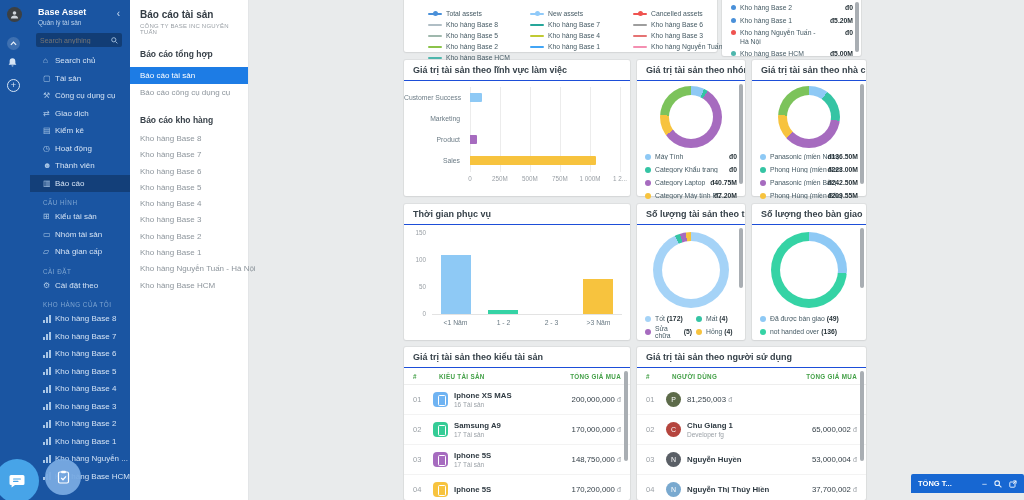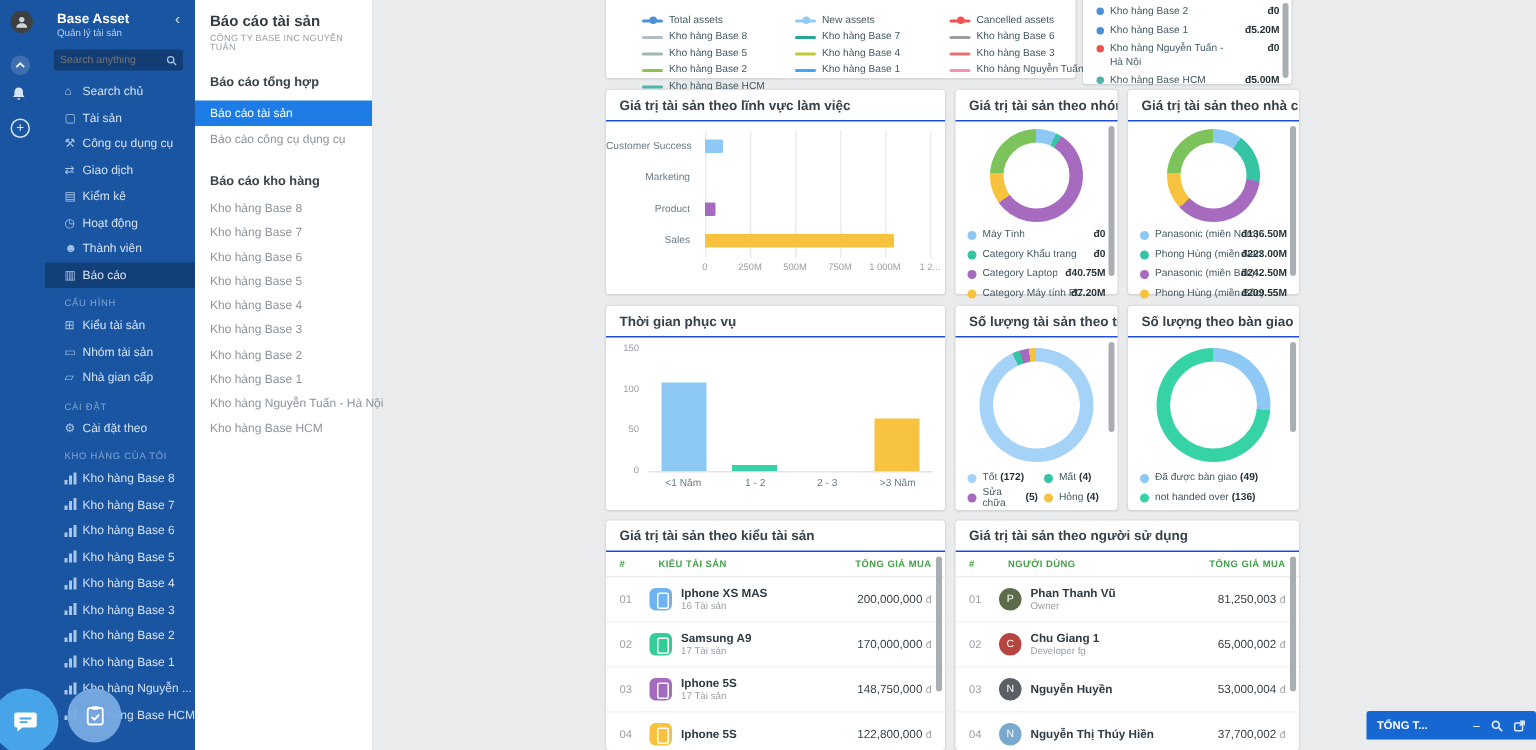--- a/index.html
+++ b/index.html
@@ -731,42 +731,38 @@
           <span class="t-val"><span>148,750,000</span> <span class="t-cur">đ</span></span>
         </div>
 
         <div class="trow">
           <span class="t-num">04</span>
           <span class="t-ico" style="background: rgb(247, 195, 62);"></span>
           <span class="t-info">
             <div class="t-name">Iphone 5S</div>
             <div class="t-sub"></div>
           </span>
-          <span class="t-val"><span>122,800,000</span> <span class="t-cur">đ</span></span>
+          <span class="t-val"><span>170,200,000</span> <span class="t-cur">đ</span></span>
         </div>
       </div>
     <div class="scroll-thumb" style="top:24px; height:90px;"></div>
   </div>
 
   <div class="card" style="left:637px; top:347px; width:229px; height:153px; overflow:hidden;">
     <div class="card-title">Giá trị tài sản theo người sử dụng</div>
     <div class="thead">
       <span class="th-num">#</span>
       <span class="th-name">NGƯỜI DÙNG</span>
       <span class="th-val">TỔNG GIÁ MUA</span>
     </div>
     <div>
 
         <div class="trow">
           <span class="t-num">01</span>
           <span class="t-av" style="background: rgb(93, 107, 74);">P</span>
-          <span class="t-info">
-            <div class="t-name">Phan Thanh Vũ</div>
-            <div class="t-sub">Owner</div>
-          </span>
           <span class="t-val"><span>81,250,003</span> <span class="t-cur">đ</span></span>
         </div>
 
         <div class="trow">
           <span class="t-num">02</span>
           <span class="t-av" style="background: rgb(181, 69, 62);">C</span>
           <span class="t-info">
             <div class="t-name">Chu Giang 1</div>
             <div class="t-sub">Developer fg</div>
           </span>

